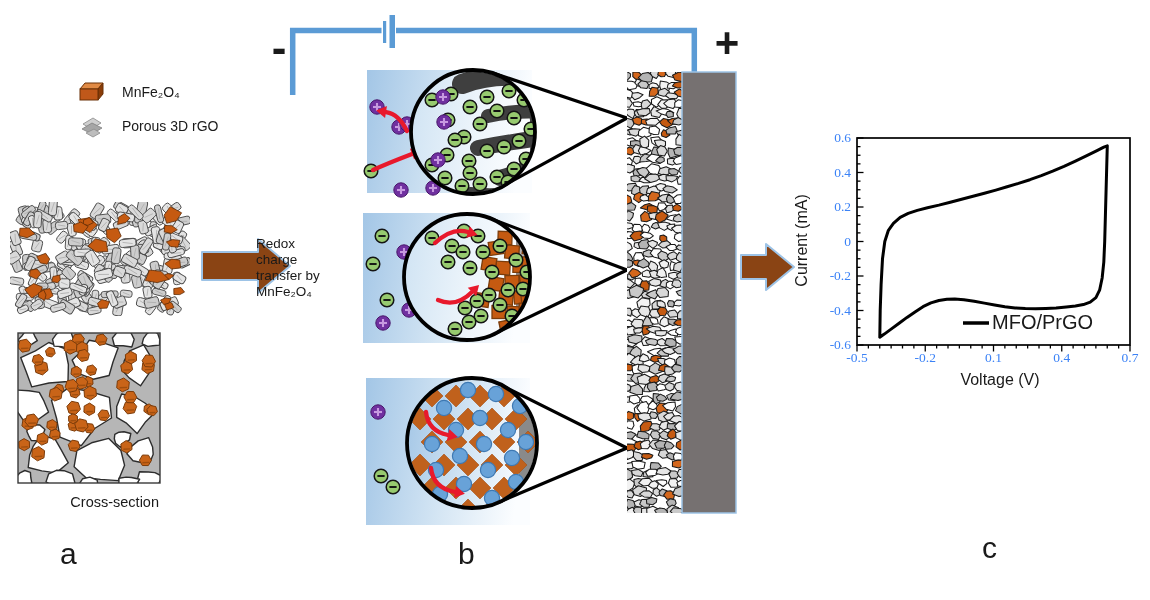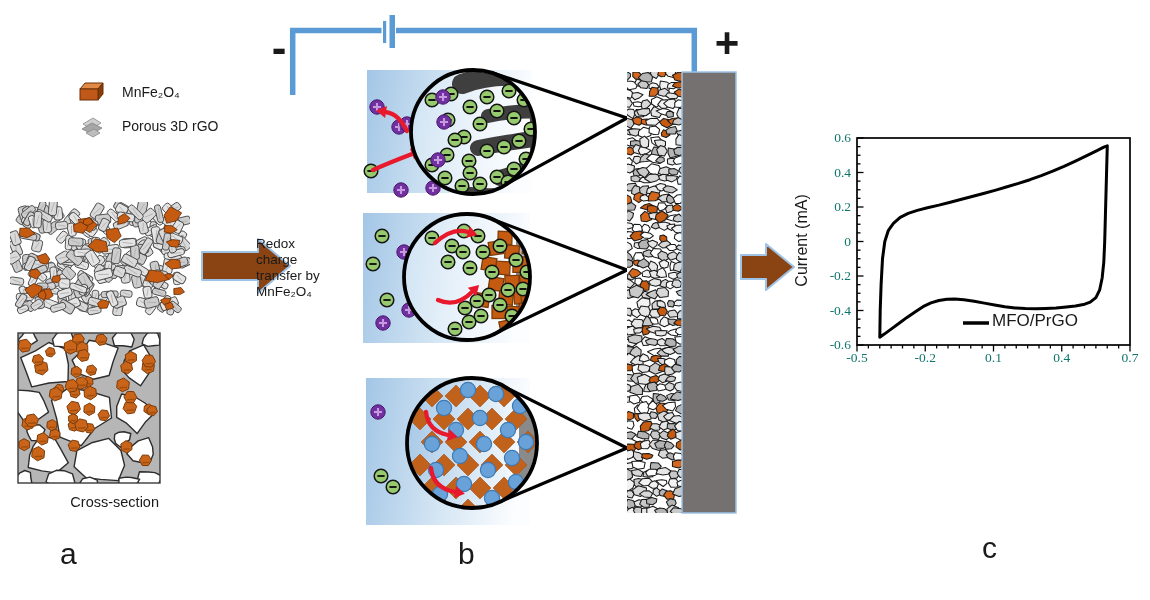--- a/index.html
+++ b/index.html
@@ -6,22 +6,22 @@
   body{background:#fff;font-family:"Liberation Sans","DejaVu Sans",sans-serif;color:#1a1a1a}
   #fig{position:relative;width:1150px;height:600px;background:#fff;overflow:hidden}
   #gfx{position:absolute;left:0;top:0;z-index:1}
   .txt{position:absolute;z-index:3;color:#1a1a1a;line-height:1.18}
   .legend-label{font-size:14px;top:0;left:0}
   .mech{font-size:13.5px;white-space:pre-line}
   .terminal{font-weight:bold}
   .panel-letter{font-size:30px}
   .cross-label{font-size:14.5px;text-align:right}
   .axis-label{font-size:16px;text-align:center}
-  .chart-legend-label{font-size:17px}
-  .tick{position:absolute;z-index:3;font-family:"Liberation Serif","DejaVu Serif",serif;font-size:13.5px;color:#0f766e}
+  .chart-legend-label{font-size:20px}
+  .tick{position:absolute;z-index:3;font-family:"Liberation Serif","DejaVu Serif",serif;font-size:13.5px;color:#3b82f6}
   .tick.xt{text-align:center;width:44px}
   .tick.yt{text-align:right;width:44px}
   .rot90{transform:rotate(-90deg)}
 </style>
 </head>
 <body>
 
 <div id="fig">
   <svg id="gfx" width="1150" height="600">
       <defs>
@@ -1711,20 +1711,21 @@
 
   <div class="txt terminal" style="left:266px;top:22px;width:26px;text-align:center;font-size:44px">-</div>
   <div class="txt terminal" style="left:712px;top:18px;width:30px;text-align:center;font-size:42px">+</div>
   <div class="txt mech" style="left:256px;top:236px;width:92px">Redox
 charge
 transfer by
 MnFe₂O₄</div>
   <div class="txt panel-letter" style="left:458px;top:536px">b</div>
 
   <div class="txt axis-label rot90" style="left:702px;top:231px;width:200px">Current (mA)</div>
+  <div class="txt axis-label" style="left:920px;top:371px;width:160px">Voltage (V)</div>
   <div class="txt chart-legend-label" style="left:992px;top:311px">MFO/PrGO</div>
   <div class="txt panel-letter" style="left:982px;top:530px">c</div>
   <div id="ticks">
       <div class="tick xt" style="left: 835px; top: 350px;">-0.5</div>
       <div class="tick xt" style="left: 903.25px; top: 350px;">-0.2</div>
       <div class="tick xt" style="left: 971.5px; top: 350px;">0.1</div>
       <div class="tick xt" style="left: 1039.75px; top: 350px;">0.4</div>
       <div class="tick xt" style="left: 1108px; top: 350px;">0.7</div>
       <div class="tick yt" style="left: 807px; top: 130px;">0.6</div>
       <div class="tick yt" style="left: 807px; top: 164.5px;">0.4</div>

